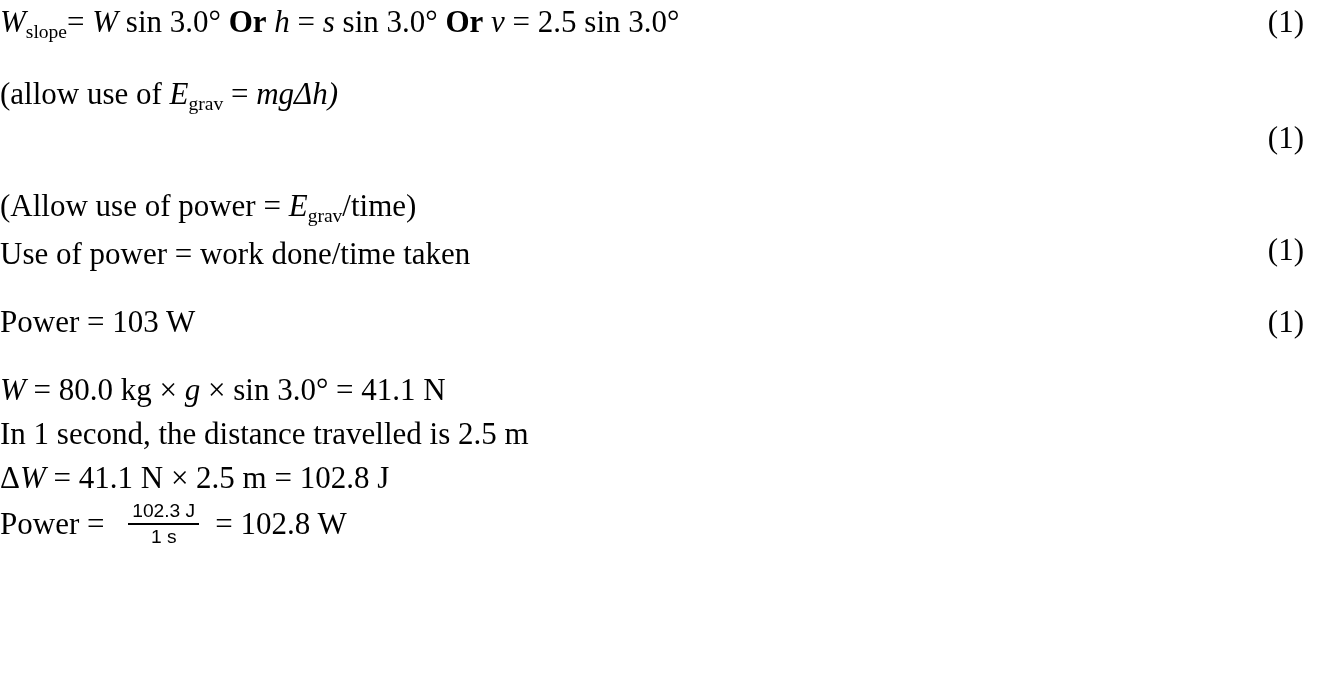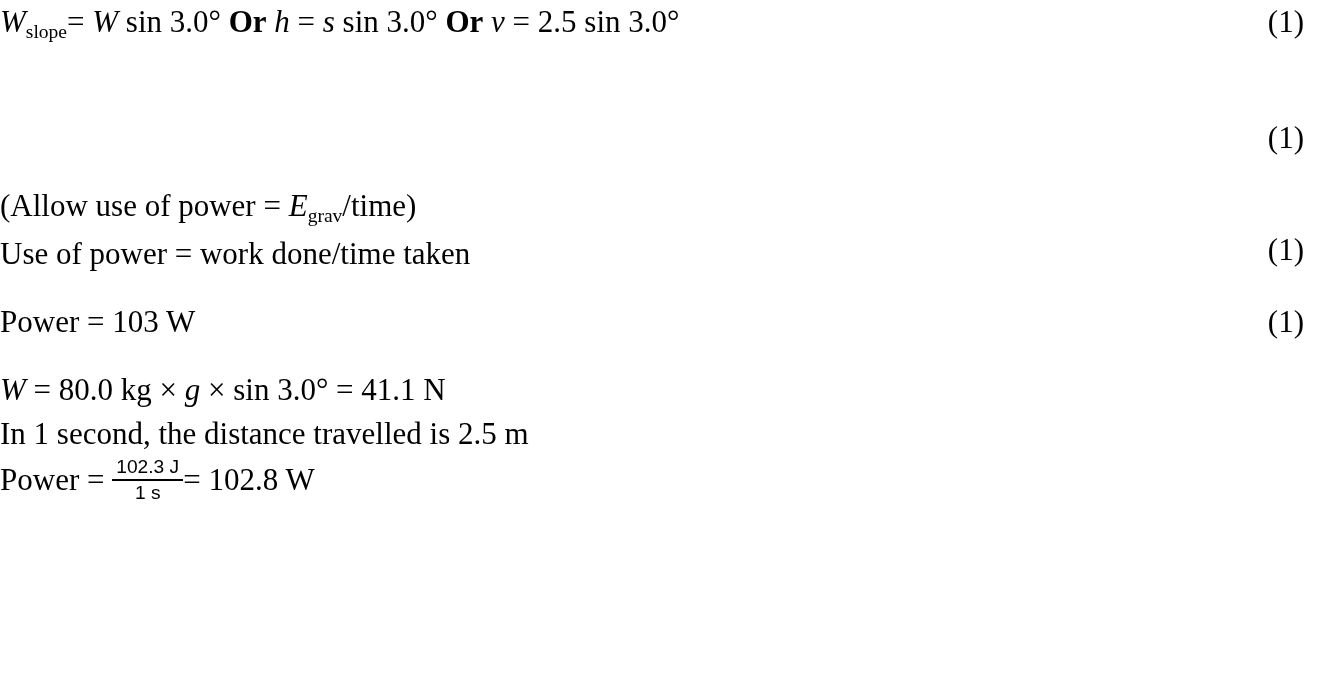--- a/index.html
+++ b/index.html
@@ -61,21 +61,21 @@
   }
   .underline {
     text-decoration: underline;
   }
   .frac {
     display: inline-block;
     vertical-align: -0.45em;
     text-align: center;
     font-size: 0.62em;
     line-height: 1.12;
-    margin: 0 0;
+    margin: 0 16px;
     font-family: "Liberation Sans", sans-serif;
   }
   .frac .num {
     display: block;
     border-bottom: 2px solid #000;
     padding: 0 4px 1px 4px;
   }
   .frac .den {
     display: block;
     padding: 1px 4px 0 4px;
@@ -91,20 +91,21 @@
     <div class="lines">
       <div class="line"><i>W</i><sub>slope</sub><span>= </span><i>W</i><span> sin 3.0° </span><span class="bold">Or</span><span>&nbsp;</span><i>h</i><span> = </span><i>s</i><span> sin 3.0° </span><span class="bold">Or</span><span>&nbsp;</span><i>v</i><span> = 2.5 sin 3.0°</span></div>
     </div>
     <div class="marks">(1)</div>
   </div>
 
   <div class="gap"></div>
 
   <div class="block">
     <div class="lines">
+      <div class="line"><span>(allow use of </span><i>E</i><sub>grav</sub><span> = </span><i>mgΔh)</i></div>
     </div>
     <div class="marks" style="padding-top:44px;">(1)</div>
   </div>
 
   <div class="gap"></div>
 
   <div class="block">
     <div class="lines">
       <div class="line"><span>(Allow use of power = </span><i>E</i><sub>grav</sub><span>/time)</span></div>
       <div class="line">Use of power = work done/time taken</div>
@@ -120,18 +121,19 @@
     </div>
     <div class="marks">(1)</div>
   </div>
 
   <div class="gap"></div>
 
   <div class="block">
     <div class="lines">
       <div class="line"><i>W</i><span> = 80.0 kg × </span><i>g</i><span> × sin 3.0° = 41.1 N</span></div>
       <div class="line">In 1 second, the distance travelled is 2.5 m</div>
+      <div class="line"><span>Δ</span><i>W</i><span> = 41.1 N × 2.5 m = 102.8 J</span></div>
       <div class="line"><span>Power = </span><span class="frac"><span class="num">102.3 J</span><span class="den">1 s</span></span><span>= 102.8 W</span></div>
     </div>
     <div class="marks"></div>
   </div>
 
 </div>
 
 </body></html>

